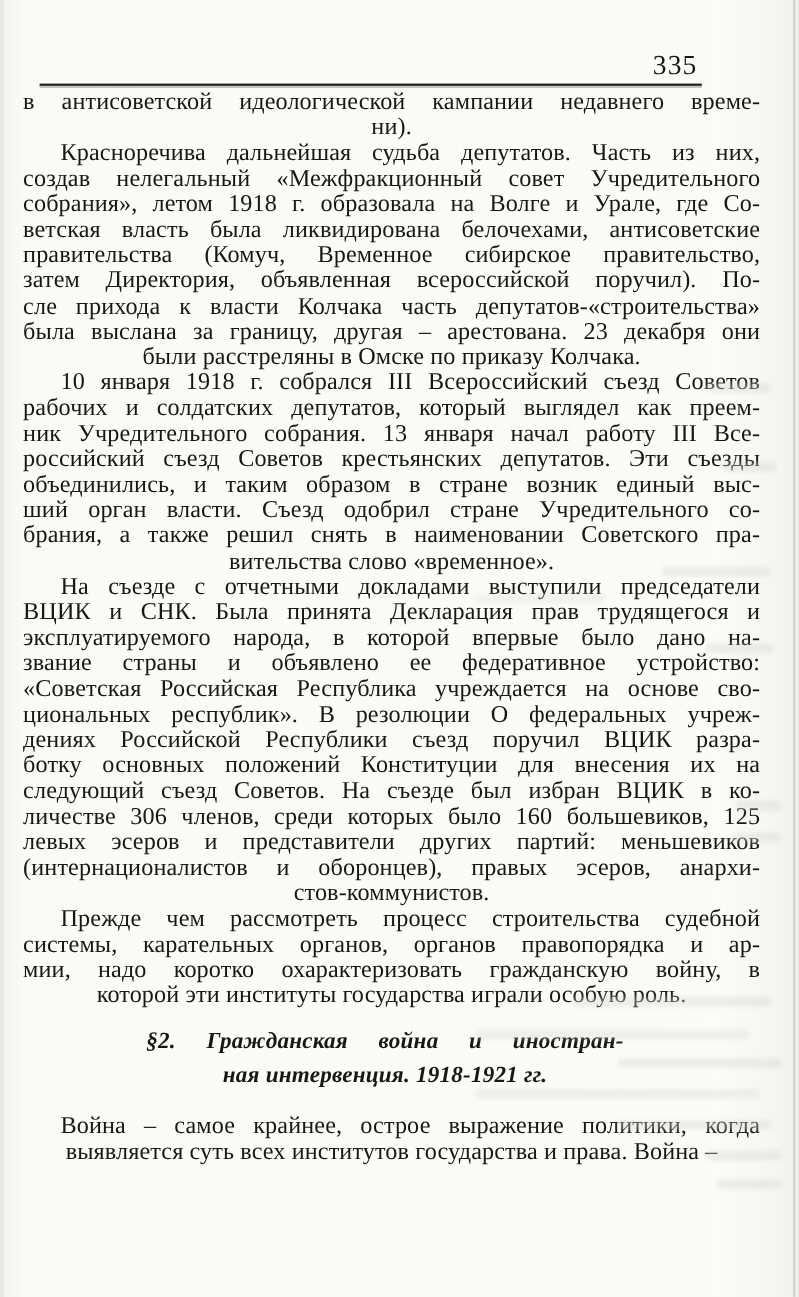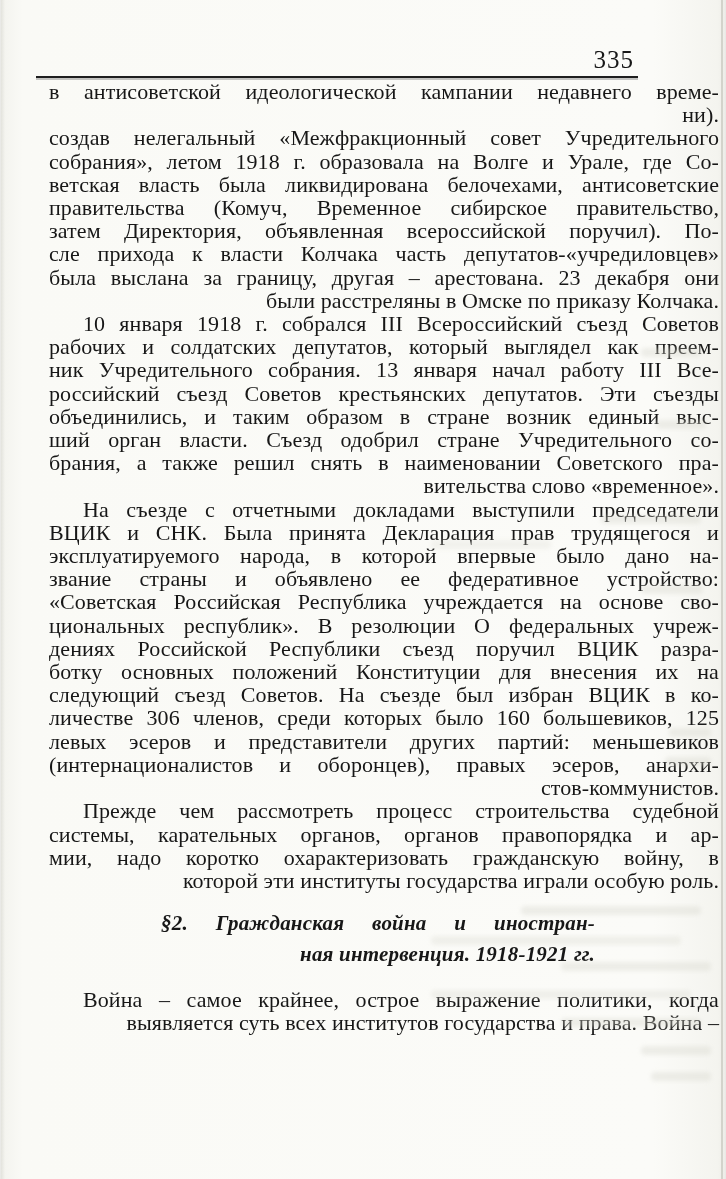--- a/index.html
+++ b/index.html
@@ -25,32 +25,32 @@
     position: absolute;
     top: 76px;
     left: 35px;
     width: 602px;
     height: 2px;
     background: #1e1e1e;
     box-shadow: 0 2px 0 rgba(30,30,30,0.25);
   }
   .text-column {
     position: absolute;
-    left: 48px;
+    left: 20px;
     top: 80px;
     width: 670px;
   }
   .paragraph { margin: 0; }
   .line {
     font-size: 22px;
     line-height: 23.2px;
     letter-spacing: 0.1px;
   }
   .line.j { text-align: justify; text-align-last: justify; }
-  .line.l { text-align: right; }
+  .line.l { text-align: center; }
   .line.indent { text-indent: 34px; }
   .heading {
     margin: 16px 0 18px 112px;
     width: 434px;
     font-weight: bold;
     font-style: italic;
   }
   .heading .line {
     font-size: 21px;
     line-height: 31px;
@@ -90,26 +90,27 @@
 
   <div class="page-number">335</div>
   <div class="header-rule"></div>
 
   <div class="text-column">
       <div class="paragraph">
         <div class="line j">в антисоветской идеологической кампании недавнего време-</div>
         <div class="line l">ни).</div>
       </div>
       <div class="paragraph">
+        <div class="line j indent">Красноречива дальнейшая судьба депутатов. Часть из них,</div>
         <div class="line j">создав нелегальный «Межфракционный совет Учредительного</div>
         <div class="line j">собрания», летом 1918 г. образовала на Волге и Урале, где Со-</div>
         <div class="line j">ветская власть была ликвидирована белочехами, антисоветские</div>
         <div class="line j">правительства (Комуч, Временное сибирское правительство,</div>
         <div class="line j">затем Директория, объявленная всероссийской поручил). По-</div>
-        <div class="line j">сле прихода к власти Колчака часть депутатов-«учредиловцев»</div>
+        <div class="line j">сле прихода к власти Колчака часть депутатов-«строительства»</div>
         <div class="line j">была выслана за границу, другая – арестована. 23 декабря они</div>
         <div class="line l">были расстреляны в Омске по приказу Колчака.</div>
       </div>
       <div class="paragraph">
         <div class="line j indent">10 января 1918 г. собрался III Всероссийский съезд Советов</div>
         <div class="line j">рабочих и солдатских депутатов, который выглядел как преем-</div>
         <div class="line j">ник Учредительного собрания. 13 января начал работу III Все-</div>
         <div class="line j">российский съезд Советов крестьянских депутатов. Эти съезды</div>
         <div class="line j">объединились, и таким образом в стране возник единый выс-</div>
         <div class="line j">ший орган власти. Съезд одобрил стране Учредительного со-</div>

